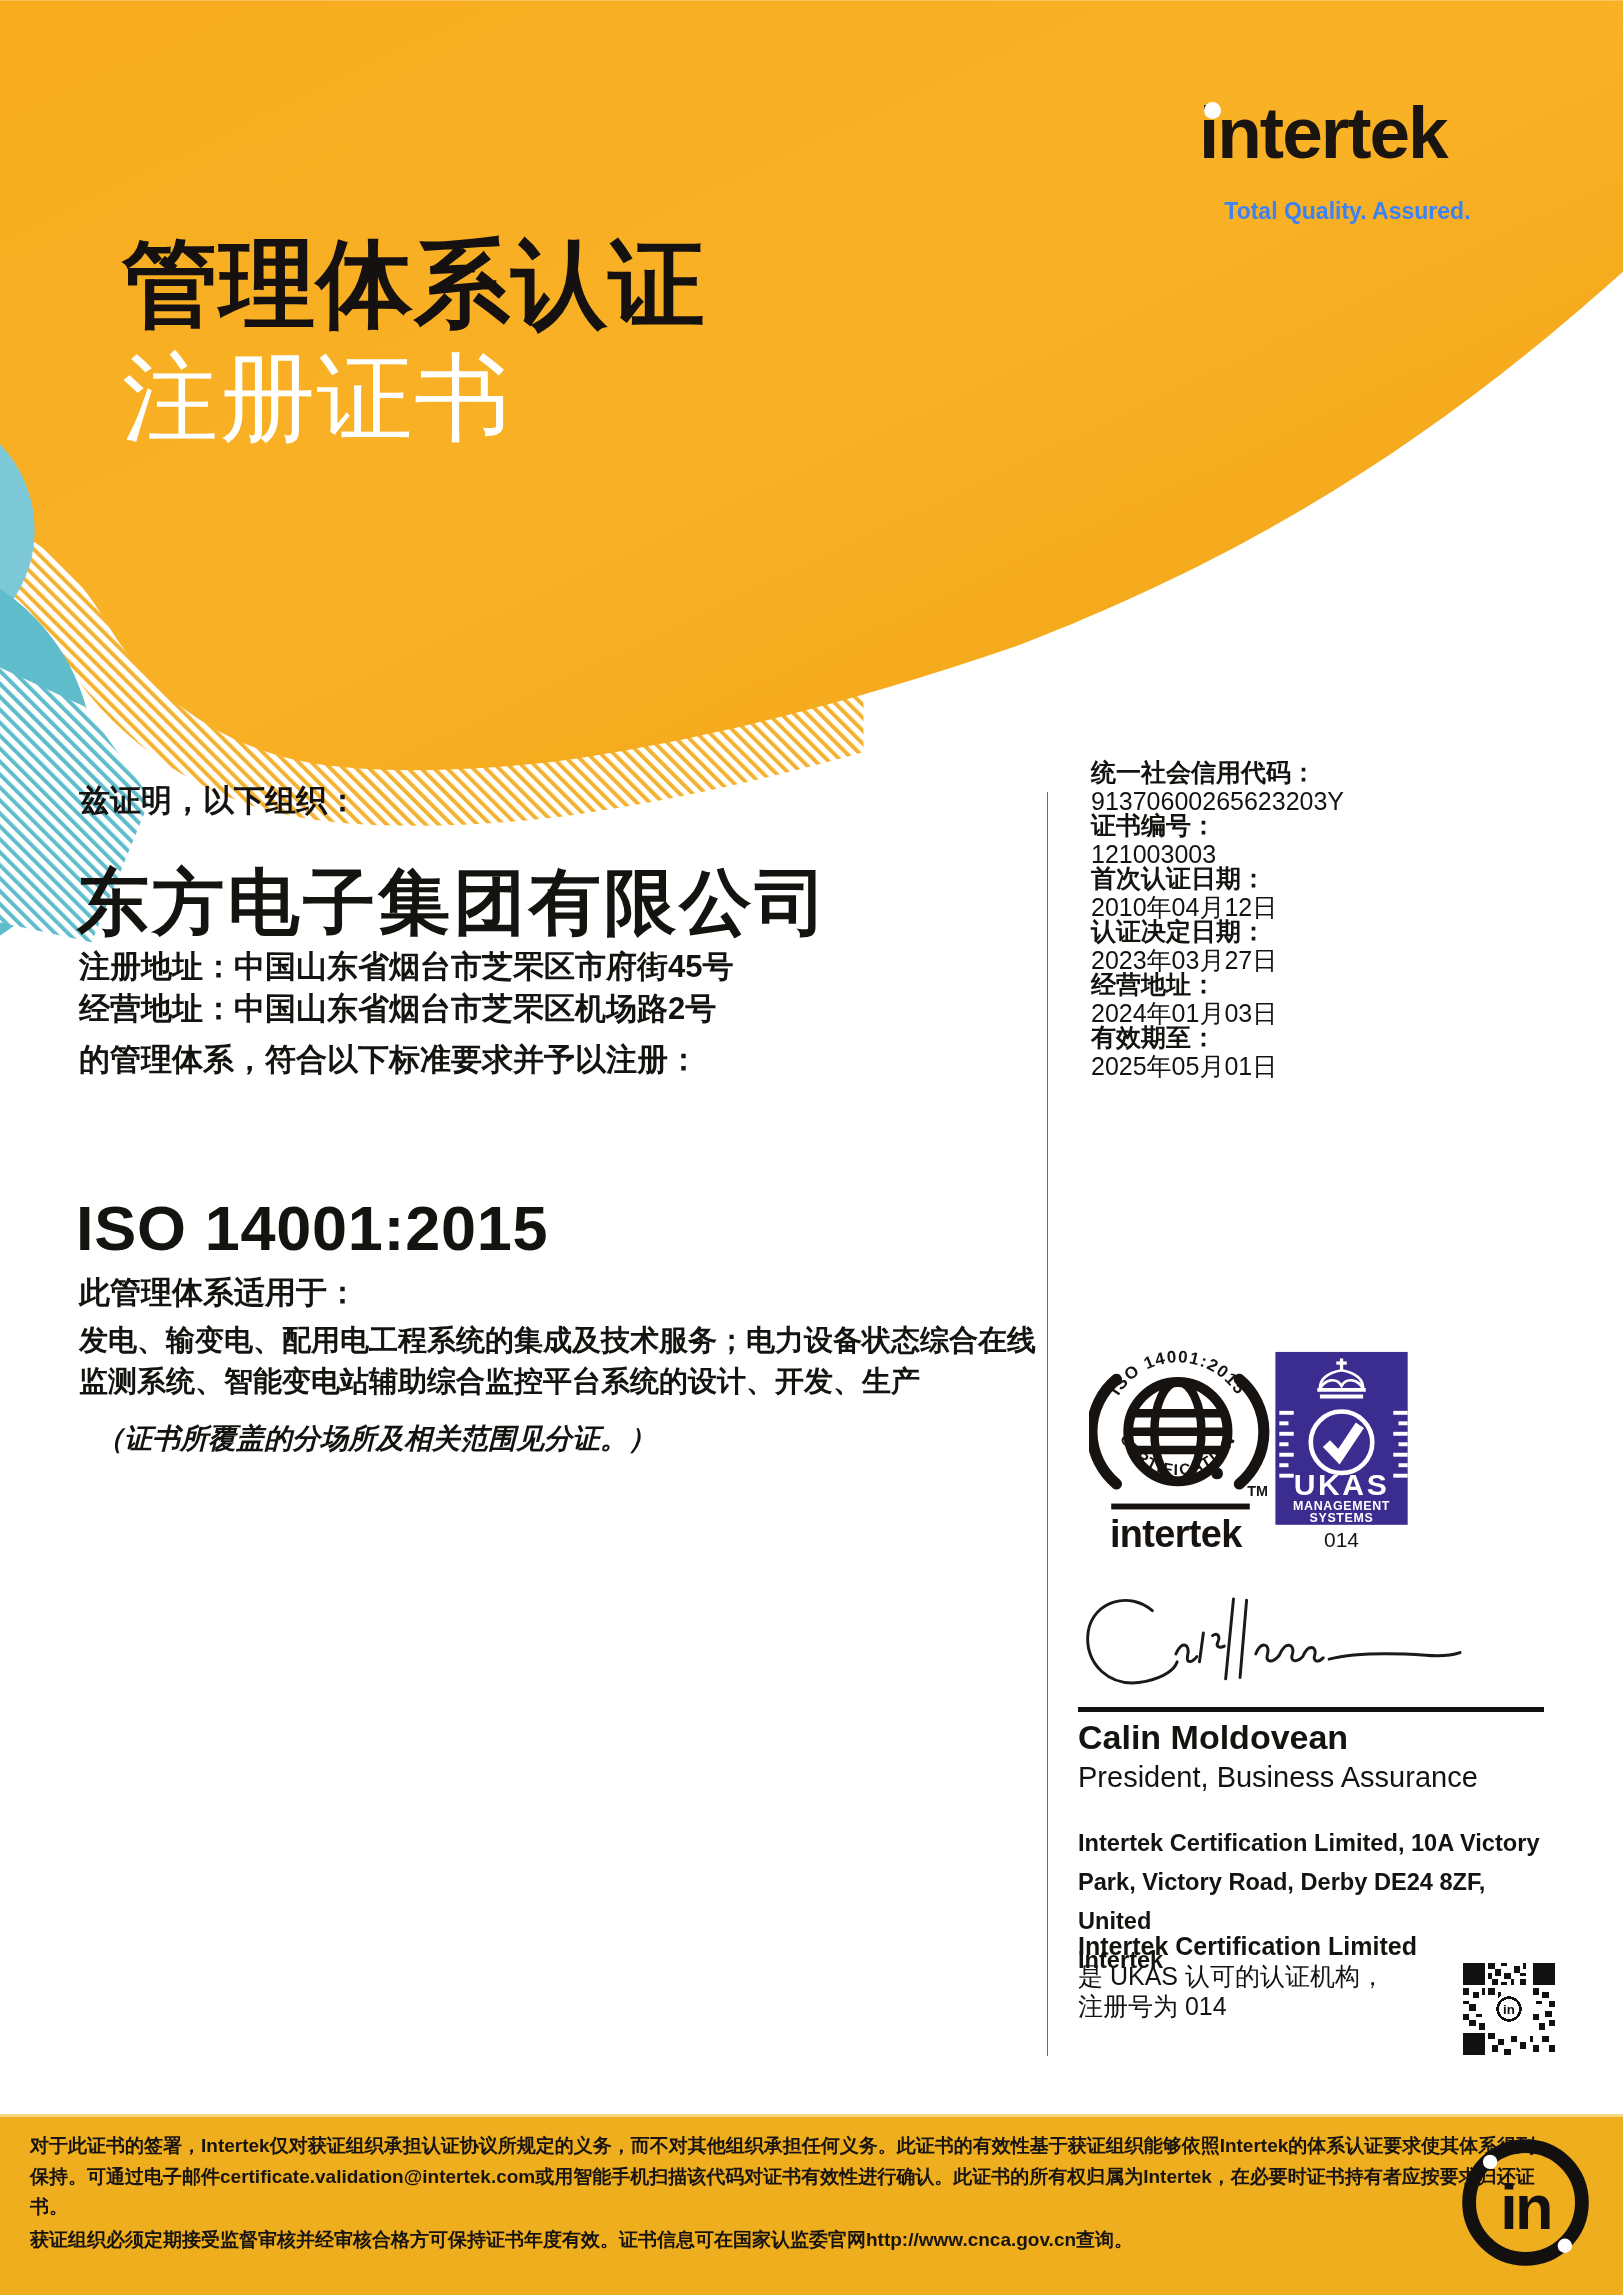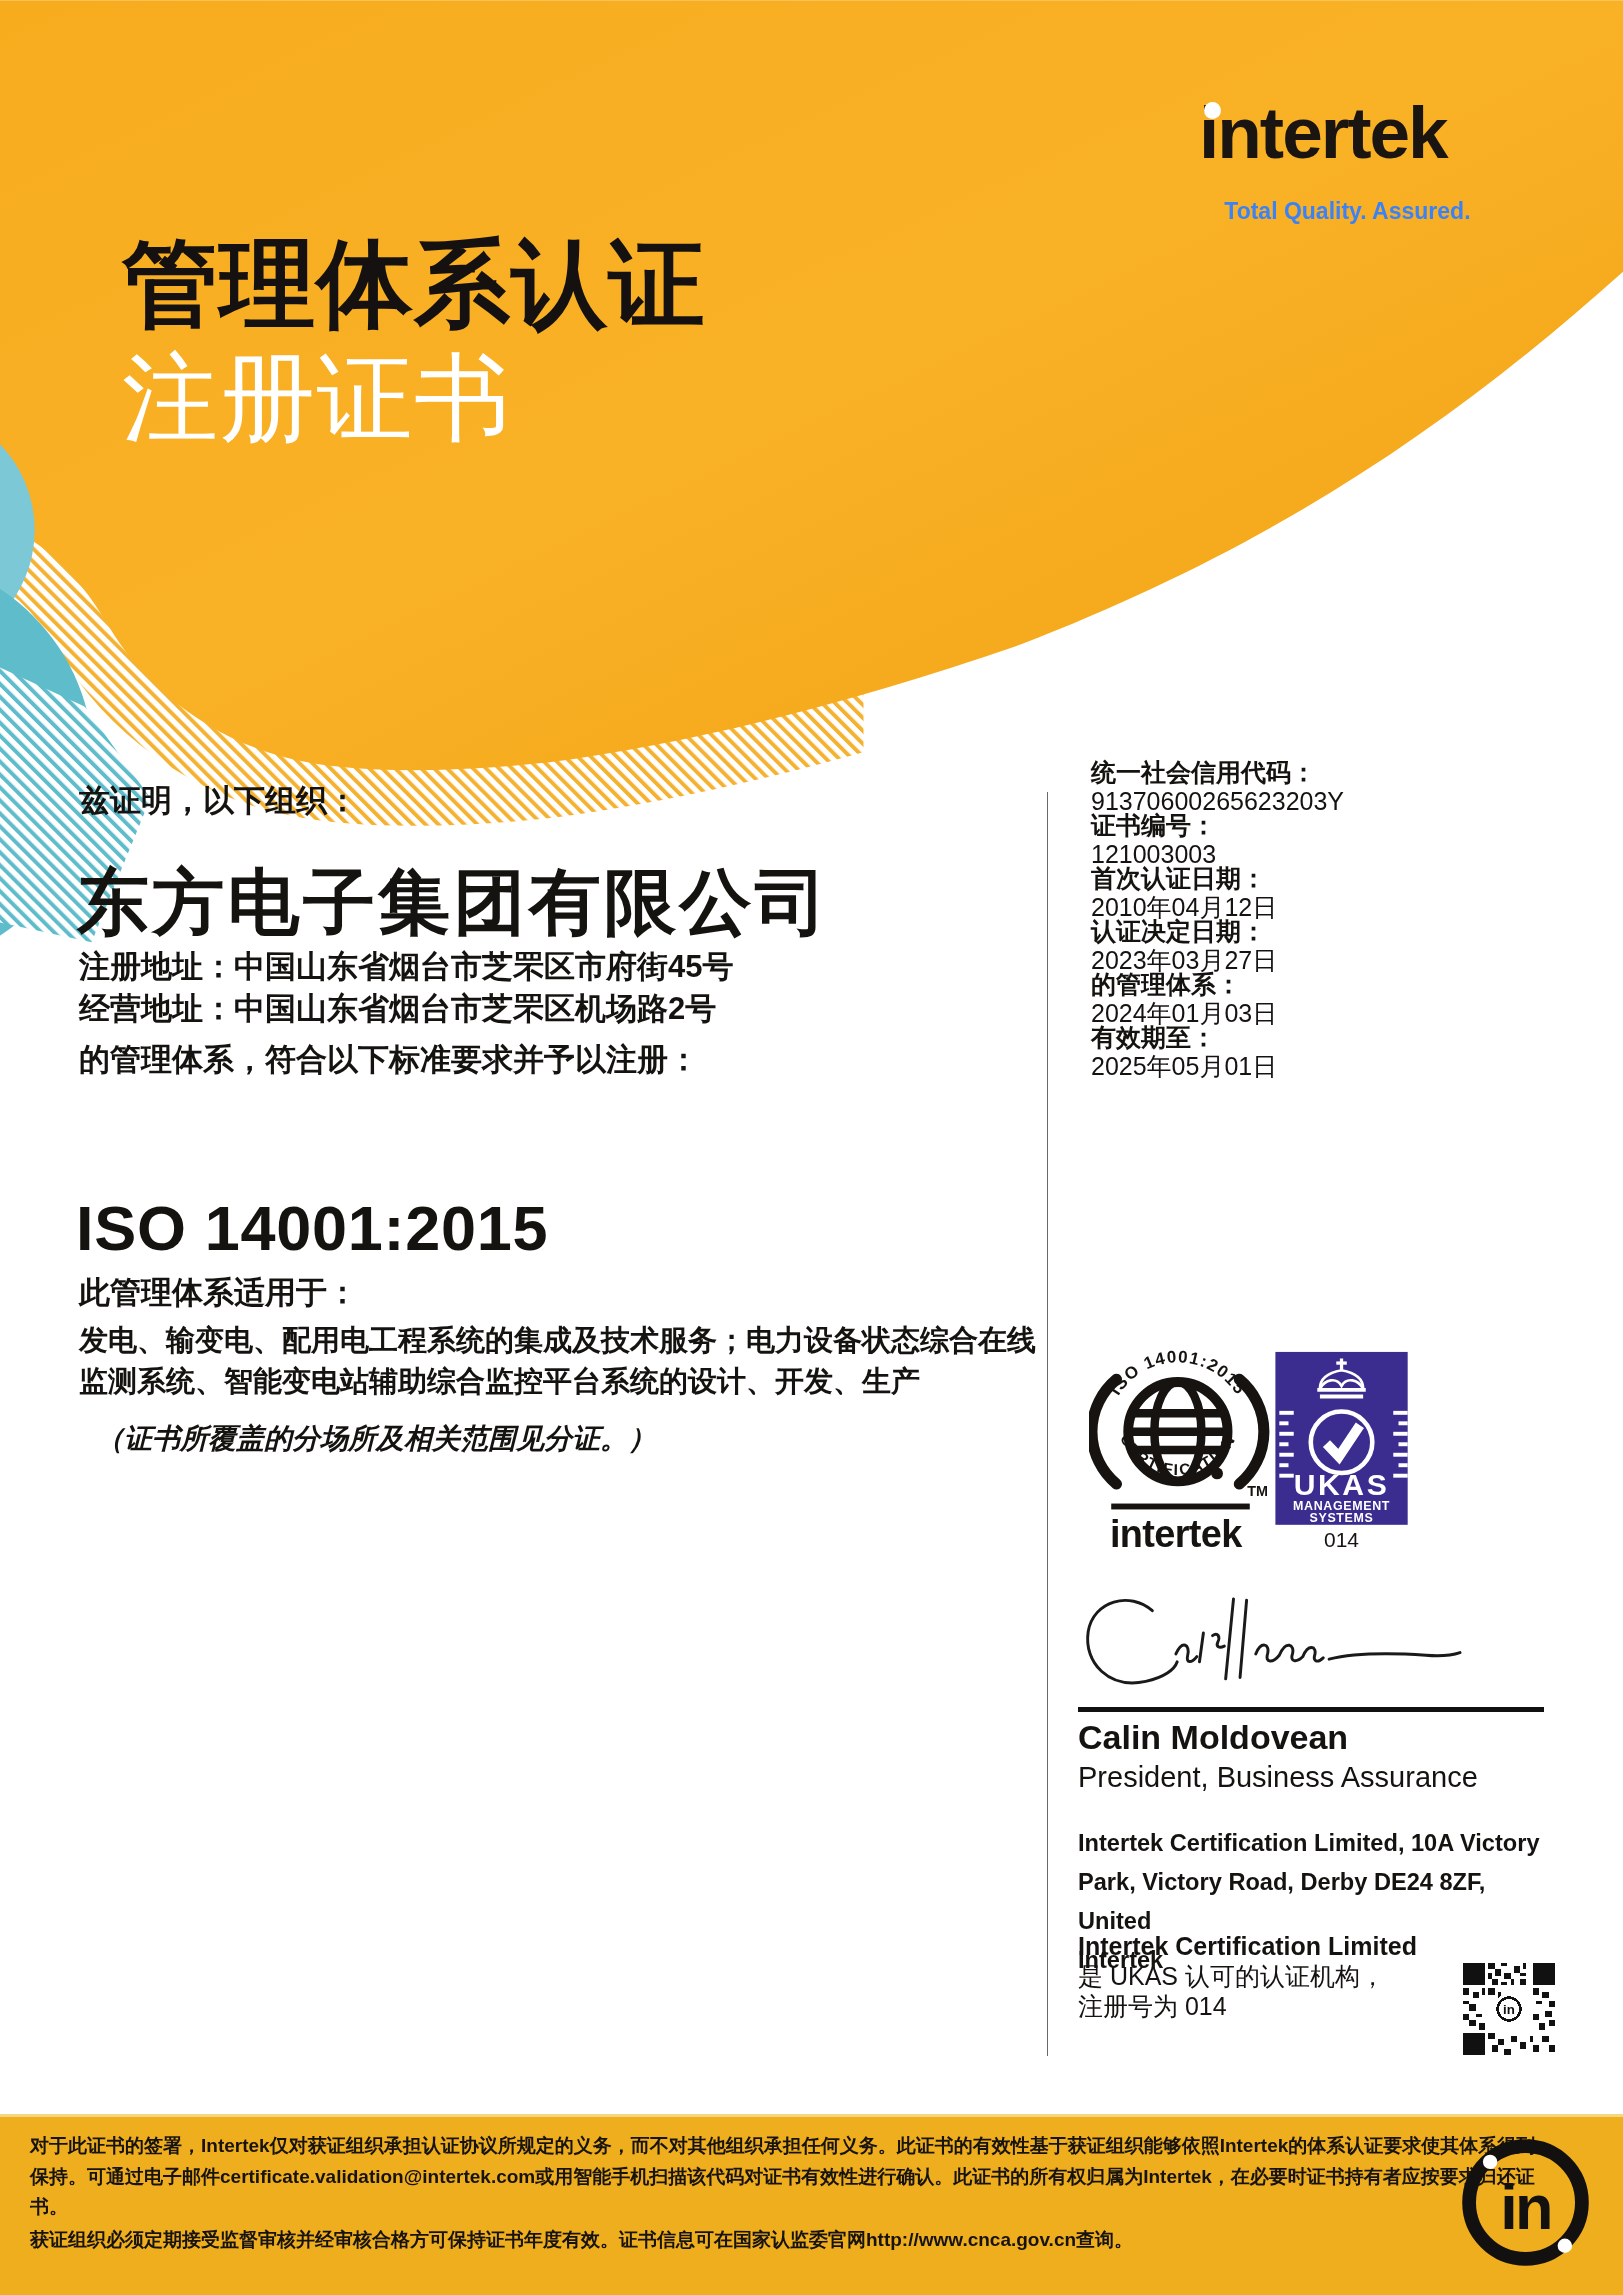--- a/index.html
+++ b/index.html
@@ -130,21 +130,21 @@
     </div>
     <div class="pair">
       <div class="lbl">首次认证日期：</div>
       <div class="val">2010年04月12日</div>
     </div>
     <div class="pair">
       <div class="lbl">认证决定日期：</div>
       <div class="val">2023年03月27日</div>
     </div>
     <div class="pair">
-      <div class="lbl">的管理体系：</div>
+      <div class="lbl">经营地址：</div>
       <div class="val">2024年01月03日</div>
     </div>
     <div class="pair">
       <div class="lbl">有效期至：</div>
       <div class="val">2025年05月01日</div>
     </div>
   </div>
 
   <svg class="abs" style="left:1089px;top:1340px;" width="183" height="216" viewBox="0 0 280 330">
     <defs>

